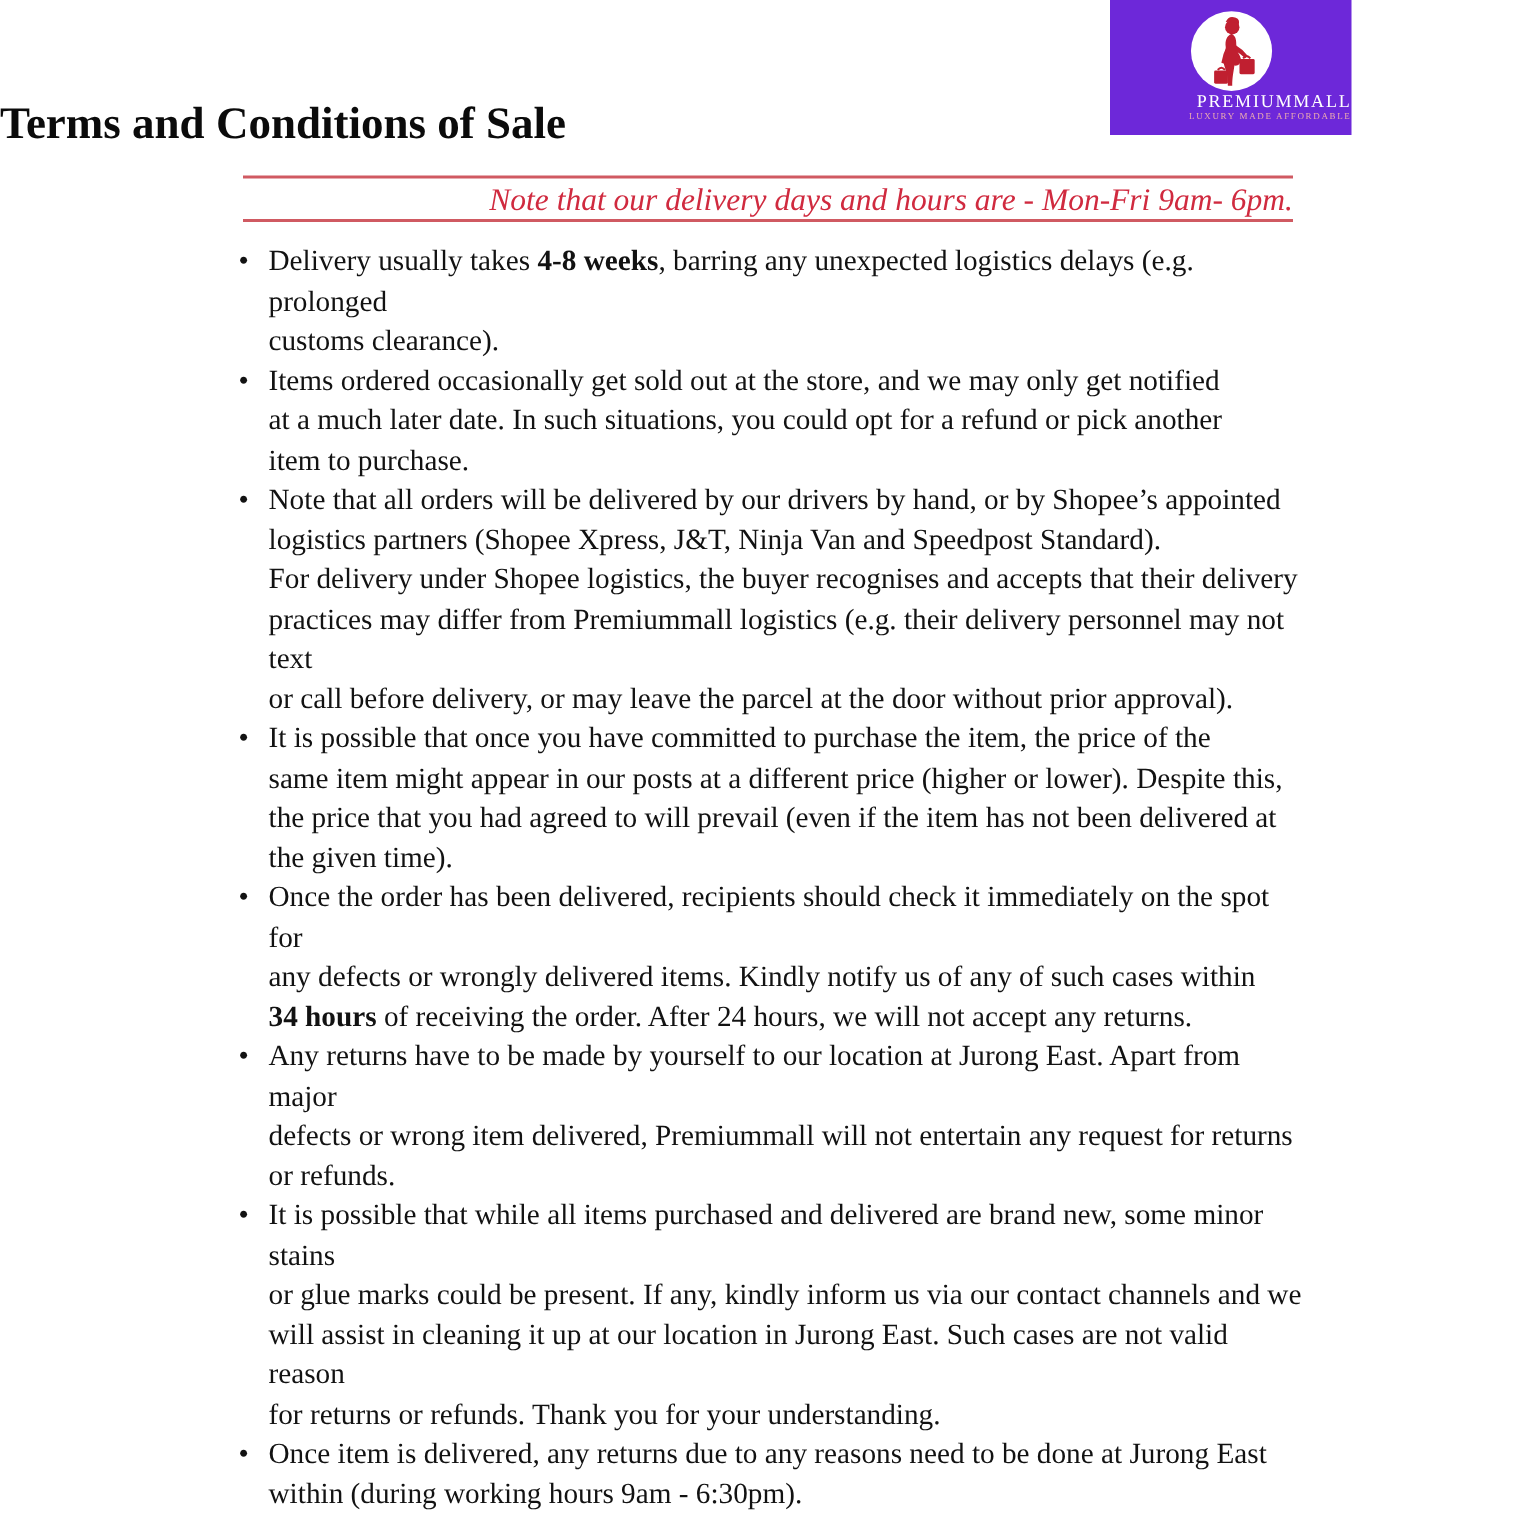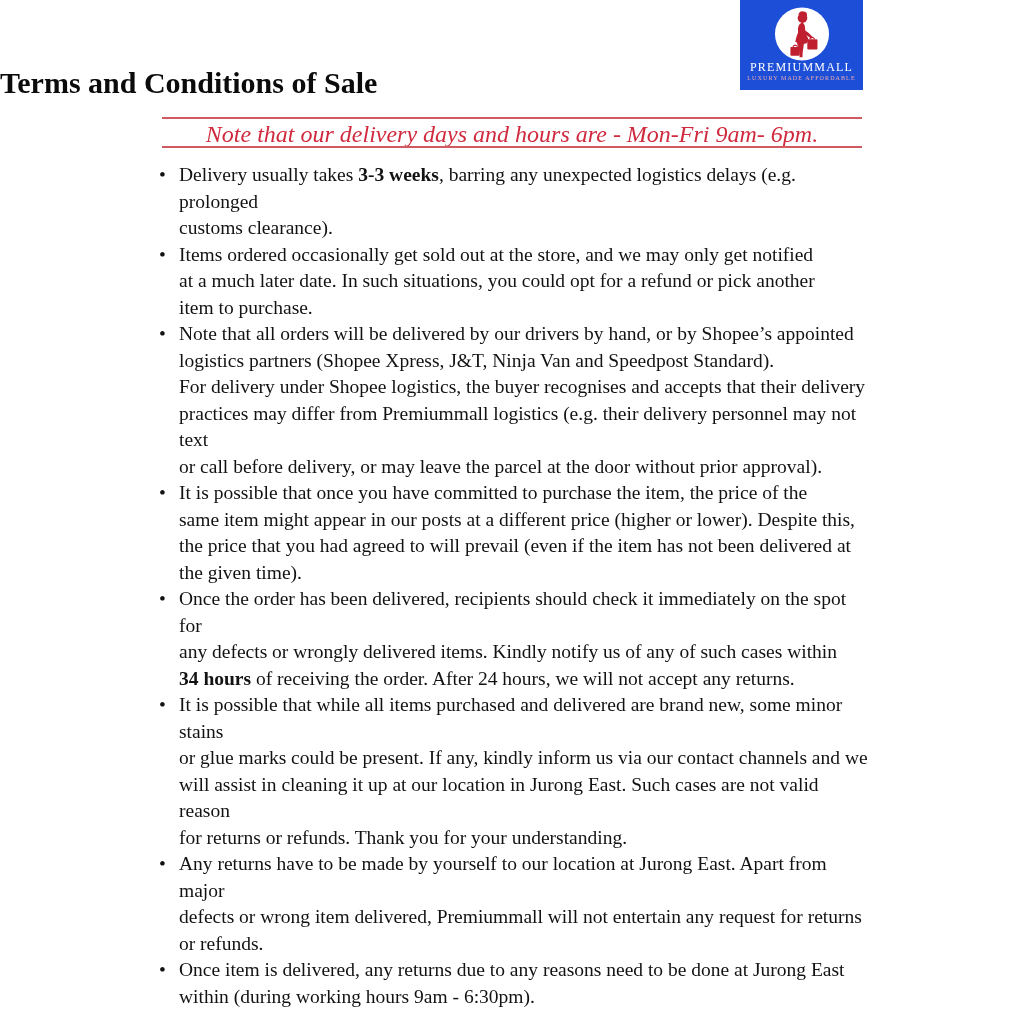--- a/index.html
+++ b/index.html
@@ -17,22 +17,23 @@
     overflow: hidden;
   }
 
   
   .logo {
     position: absolute;
     left: 740px;
     top: 0;
     width: 123px;
     height: 90px;
-    background: #1d4ed8;
-    text-align: center;
+    background: #6d28d9;
+    text-align: right;
+    padding-left: 38px;
   }
   .logo-figure {
     position: absolute;
     left: 50%;
     top: 7px;
     transform: translateX(-50%);
     width: 58px;
     height: 56px;
   }
   .brand-name {
@@ -78,23 +79,23 @@
     border: none;
     margin: 0;
   }
   .rule-top { top: 117px; }
   .rule-bottom { top: 146px; }
   .delivery-note {
     position: absolute;
     left: 162px;
     width: 700px;
     top: 121px;
-    text-align: center;
+    text-align: right;
     font-style: italic;
-    font-size: 24px;
+    font-size: 21px;
     color: #d02a3f;
     font-family: "Liberation Serif", serif;
   }
 
   
   .terms-list {
     position: absolute;
     left: 158px;
     top: 162px;
     width: 712px;
@@ -156,23 +157,23 @@
     <div class="brand-tagline">LUXURY MADE AFFORDABLE</div>
   </div>
 
   <h1 class="page-title">Terms and Conditions of Sale</h1>
 
   <hr class="rule rule-top">
   <div class="delivery-note">Note that our delivery days and hours are - Mon-Fri 9am- 6pm.</div>
   <hr class="rule rule-bottom">
 
   <ul class="terms-list" id="terms-list">
-      <li>Delivery usually takes <strong>3-3 weeks</strong>, barring any unexpected logistics delays (e.g. prolonged<br>customs clearance).</li>
+      <li>Delivery usually takes <strong>4-8 weeks</strong>, barring any unexpected logistics delays (e.g. prolonged<br>customs clearance).</li>
       <li>Items ordered occasionally get sold out at the store, and we may only get notified<br>at a much later date. In such situations, you could opt for a refund or pick another<br>item to purchase.</li>
       <li>Note that all orders will be delivered by our drivers by hand, or by Shopee’s appointed<br>logistics partners (Shopee Xpress, J&amp;T, Ninja Van and Speedpost Standard).<br>For delivery under Shopee logistics, the buyer recognises and accepts that their delivery<br>practices may differ from Premiummall logistics (e.g. their delivery personnel may not text<br>or call before delivery, or may leave the parcel at the door without prior approval).</li>
       <li>It is possible that once you have committed to purchase the item, the price of the<br>same item might appear in our posts at a different price (higher or lower). Despite this,<br>the price that you had agreed to will prevail (even if the item has not been delivered at<br>the given time).</li>
       <li>Once the order has been delivered, recipients should check it immediately on the spot for<br>any defects or wrongly delivered items. Kindly notify us of any of such cases within<br><strong>34 hours</strong> of receiving the order. After 24 hours, we will not accept any returns.</li>
+      <li>Any returns have to be made by yourself to our location at Jurong East. Apart from major<br>defects or wrong item delivered, Premiummall will not entertain any request for returns<br>or refunds.</li>
       <li>It is possible that while all items purchased and delivered are brand new, some minor stains<br>or glue marks could be present. If any, kindly inform us via our contact channels and we<br>will assist in cleaning it up at our location in Jurong East. Such cases are not valid reason<br>for returns or refunds. Thank you for your understanding.</li>
-      <li>Any returns have to be made by yourself to our location at Jurong East. Apart from major<br>defects or wrong item delivered, Premiummall will not entertain any request for returns<br>or refunds.</li>
       <li>Once item is delivered, any returns due to any reasons need to be done at Jurong East<br>within  (during working hours 9am - 6:30pm).</li>
     </ul>
 
 </div>
 
 </body></html>

